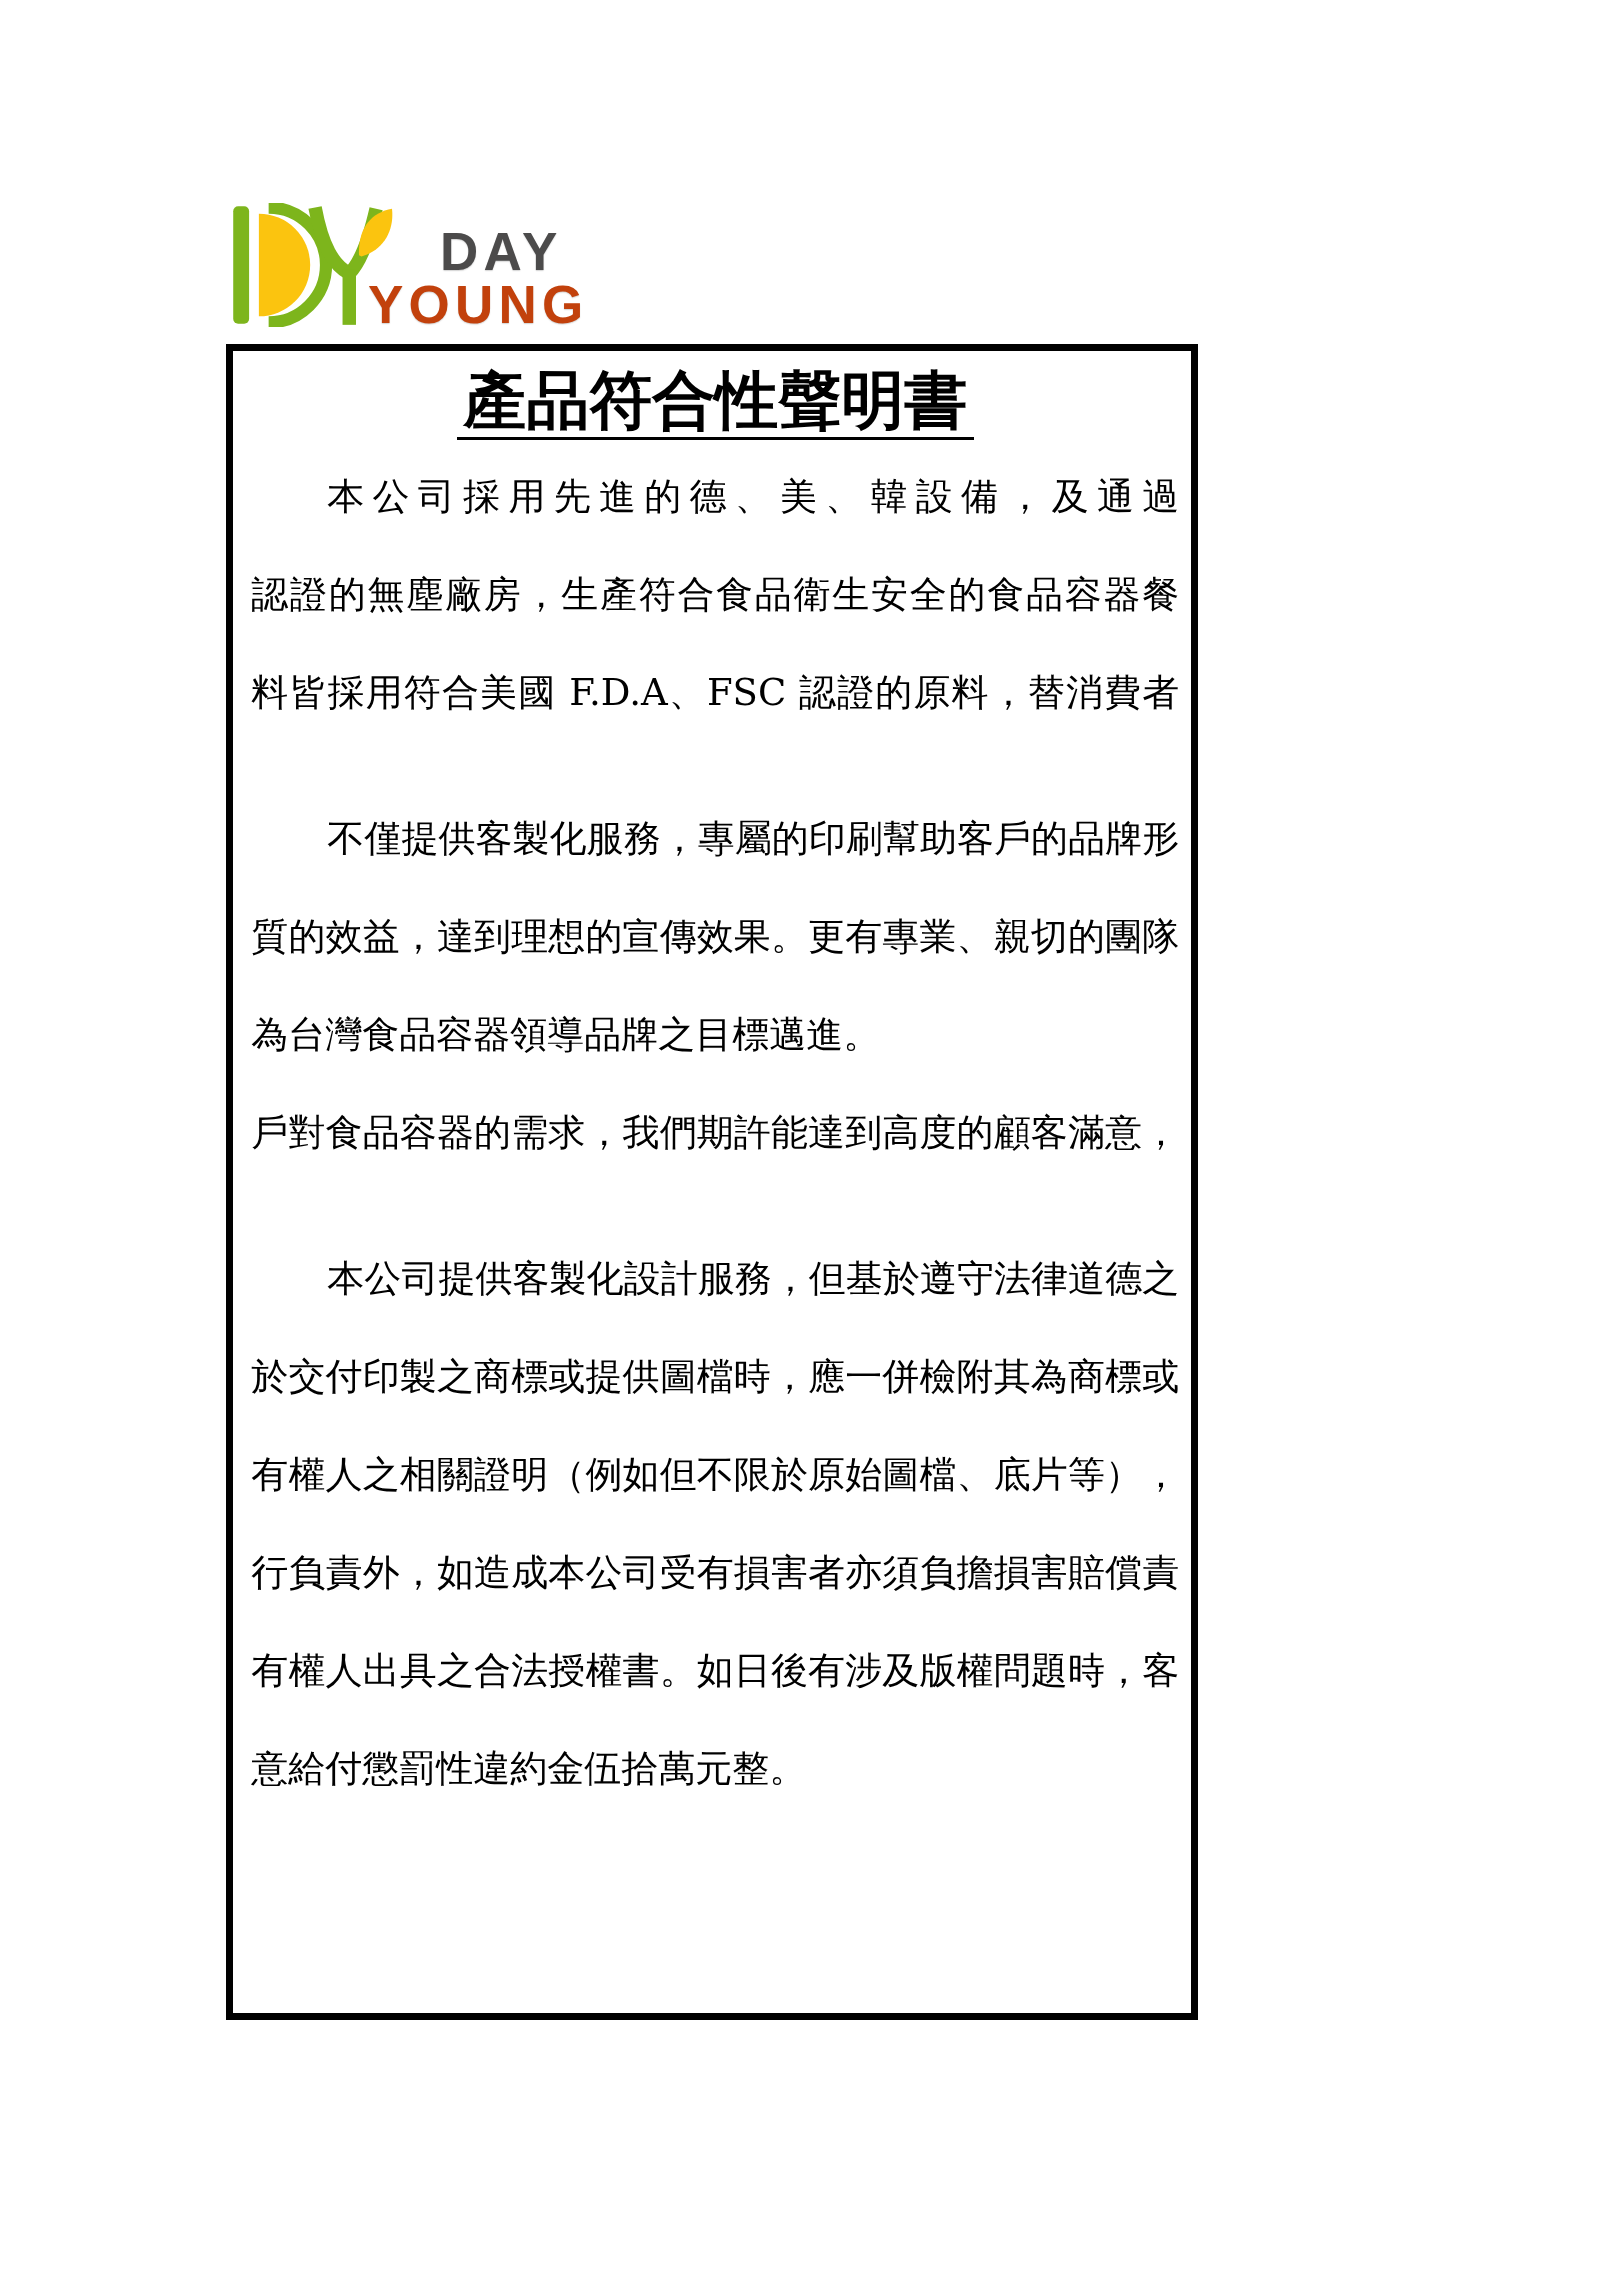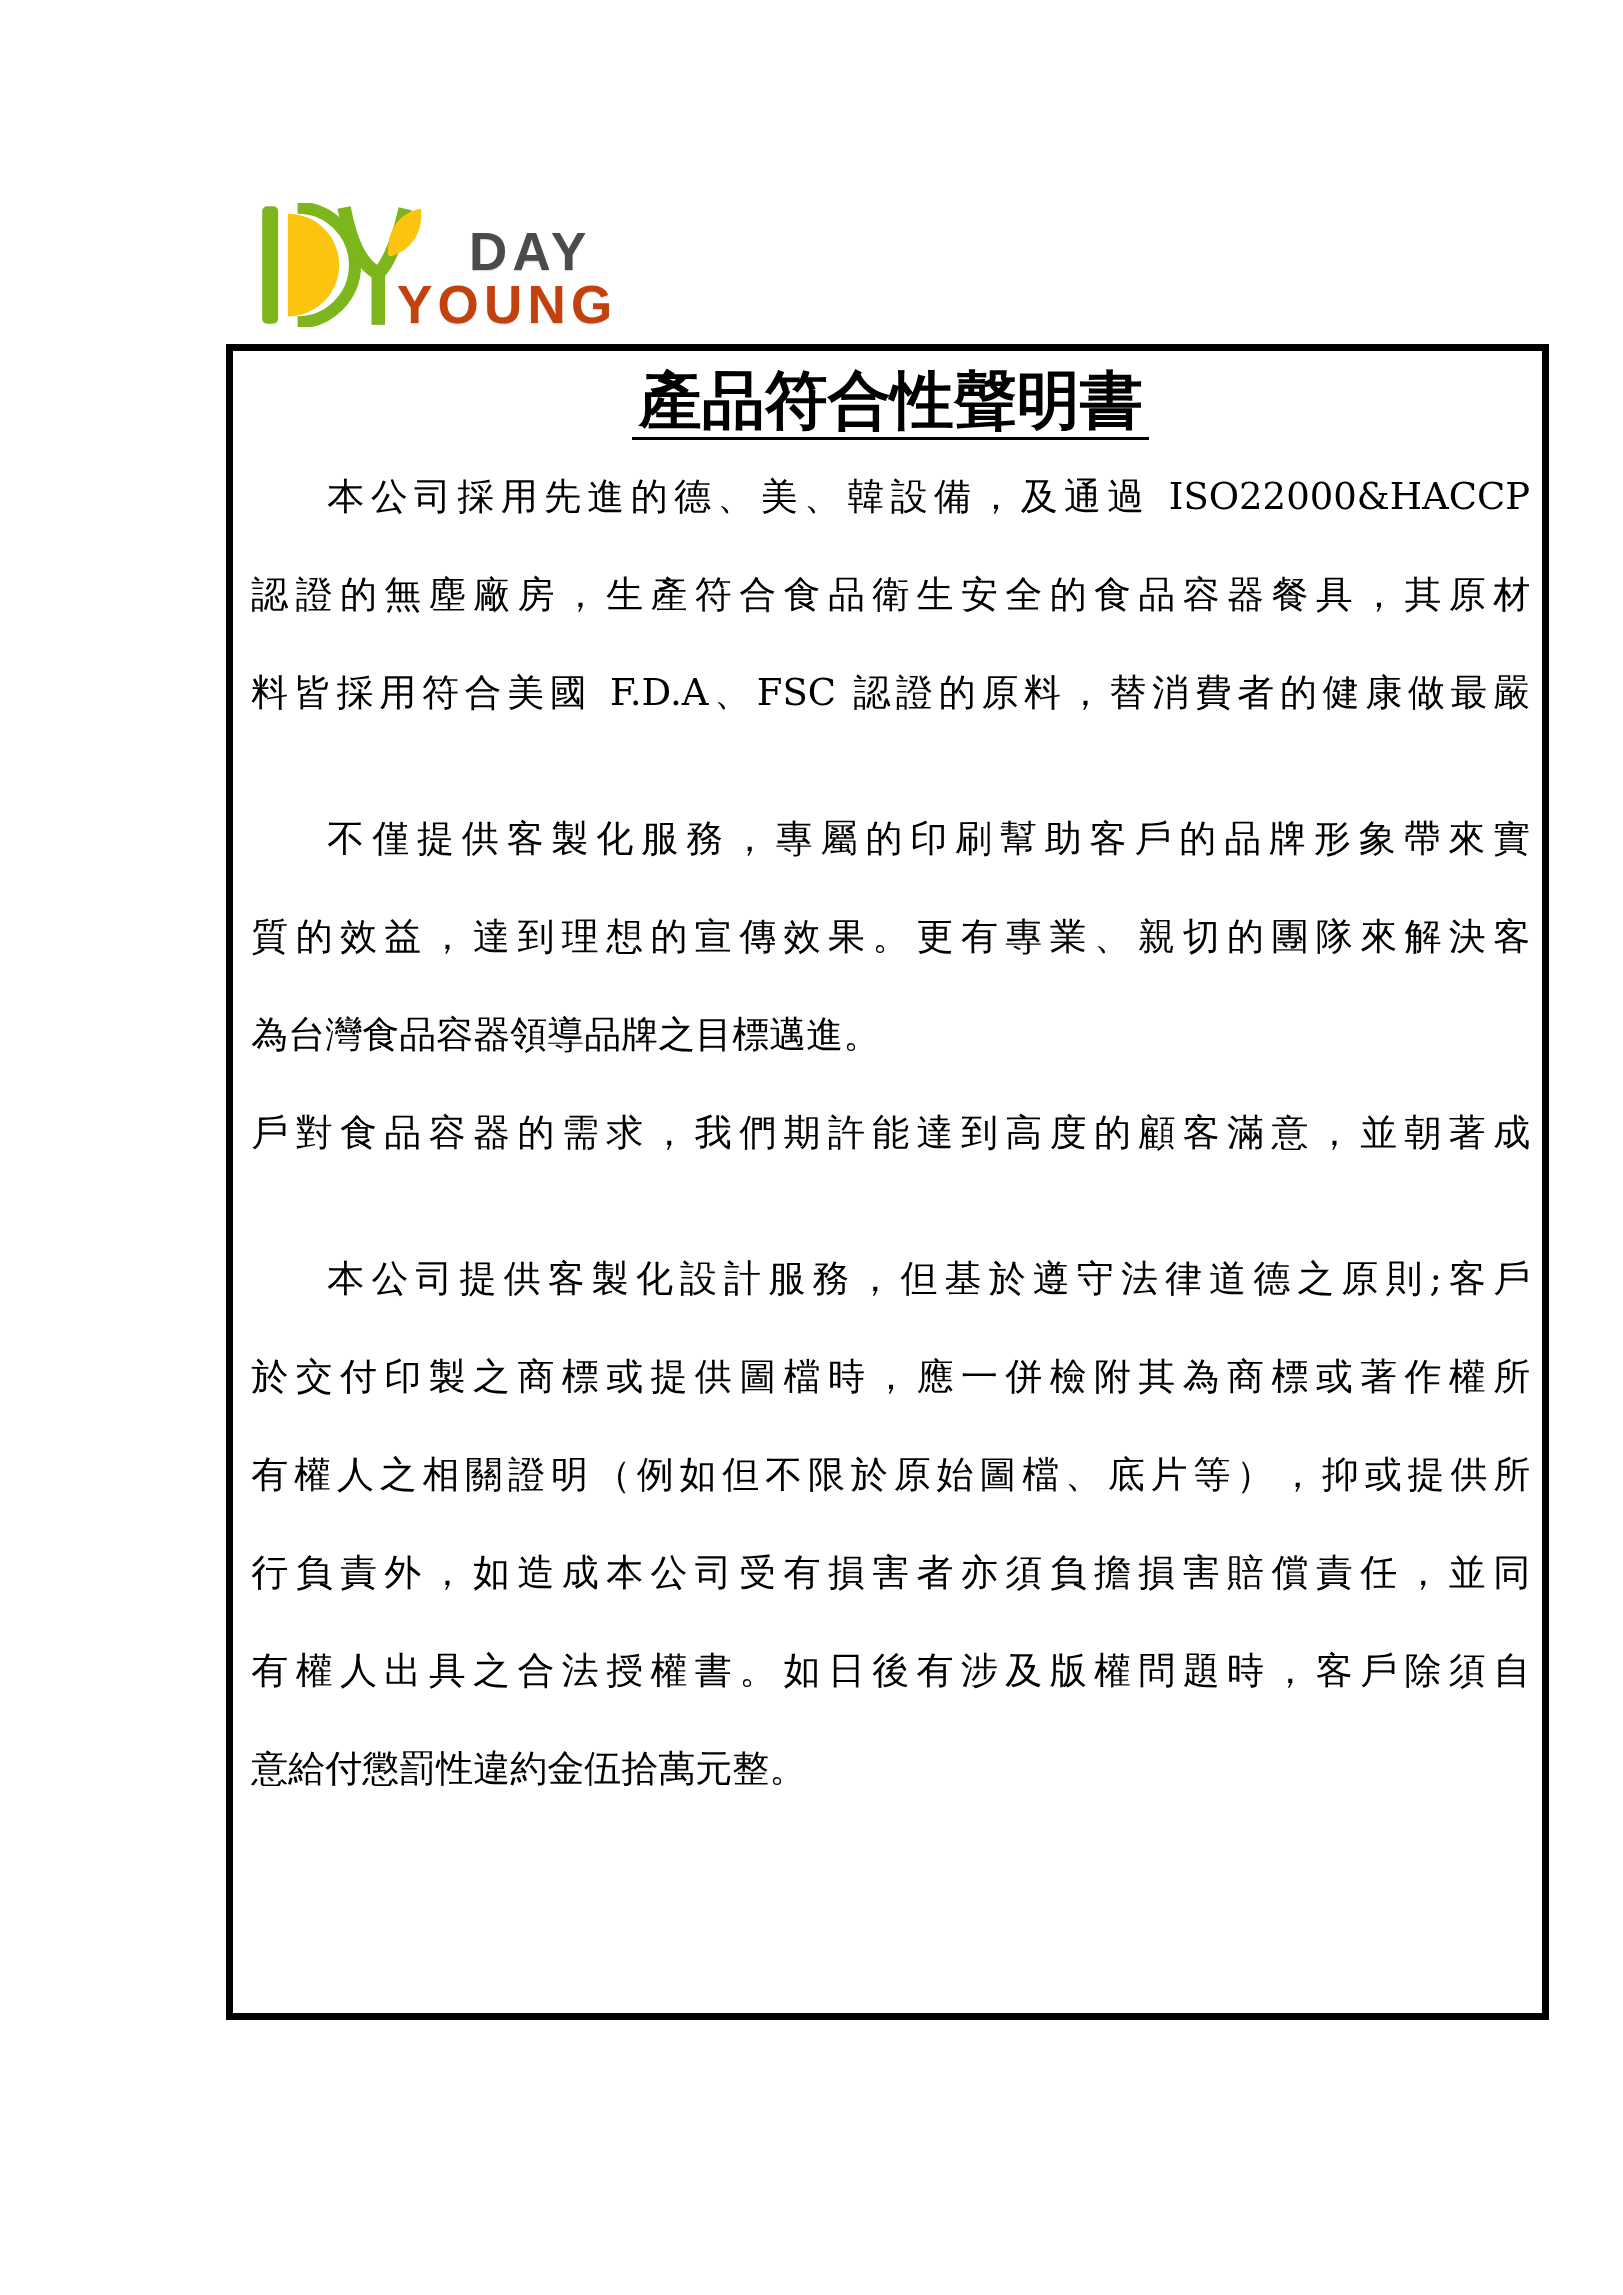--- a/index.html
+++ b/index.html
@@ -12,21 +12,21 @@
     width: 1623px;
     height: 2295px;
     overflow: hidden;
     font-family: "DejaVu Serif", "Liberation Serif", serif;
     color: #000000;
   }
 
   
   .logo {
     position: absolute;
-    left: 261px;
+    left: 232px;
     top: 203px;
     width: 380px;
     height: 134px;
     text-align: center;
   }
   .logo svg {
     position: absolute;
     left: 0;
     top: 0;
   }
@@ -41,21 +41,21 @@
     white-space: nowrap;
   }
   .brand-day   { left: 208px; top: 22px; }
   .brand-young { left: 136px; top: 75px; }
 
   
   .doc-box {
     position: absolute;
     left: 226px;
     top: 344px;
-    width: 1323px;
+    width: 972px;
     height: 1676px;
     border: 7.9px solid #000000;
     box-sizing: border-box;
     background: #ffffff;
   }
   .doc-inner {
     padding: 15.7px 11.8px 0 18.3px;
   }
 
   .title-row {

